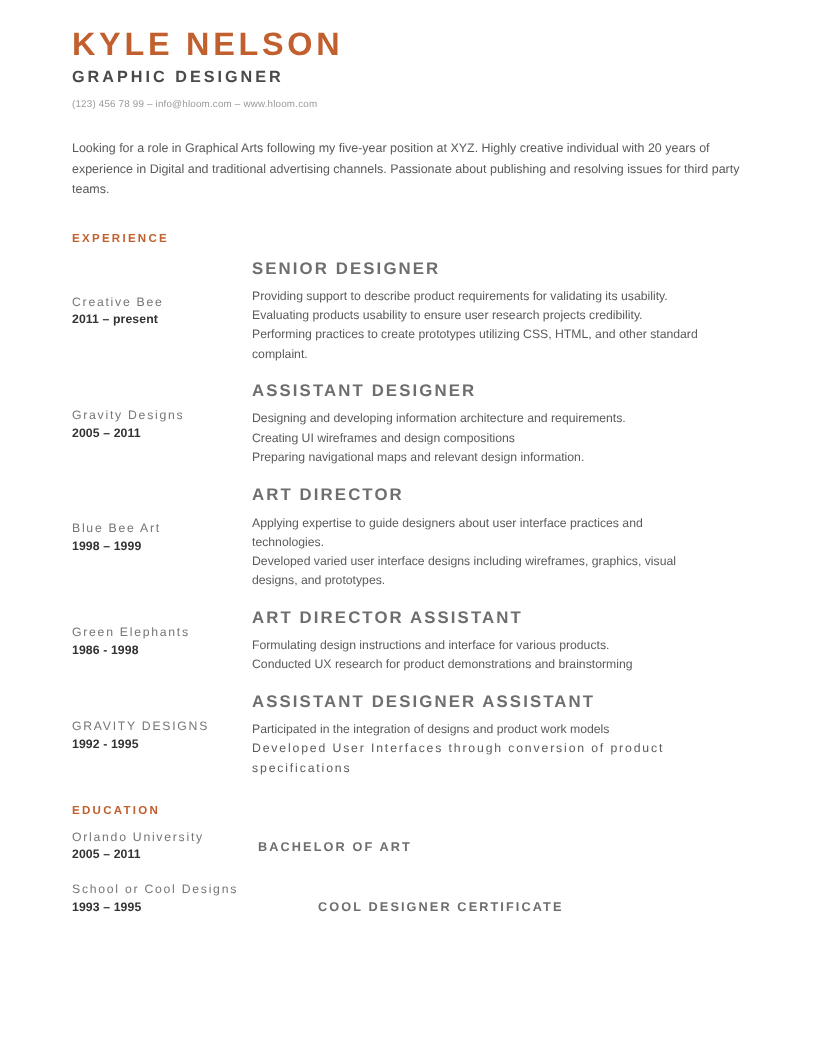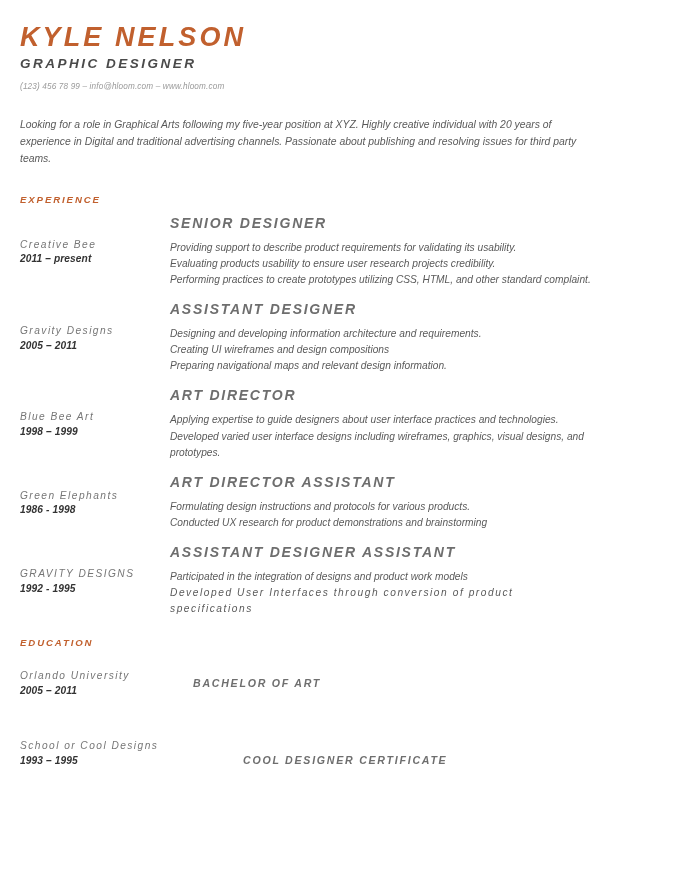--- a/index.html
+++ b/index.html
@@ -13,22 +13,21 @@
     font-family: "Liberation Sans", sans-serif;
     -webkit-font-smoothing: antialiased;
   }
 
   .page {
     position: relative;
     width: 636px;
     height: 883px;
     background: #ffffff;
     box-sizing: border-box;
-    padding: 22px 44px 0 20px;
-    font-style: italic;
+    padding: 22px 44px 0 60px;
   }
 
   
   .name {
     color: #c1602e;
     font-size: 27px;
     font-weight: bold;
     letter-spacing: 3.1px;
     line-height: 1.12;
     margin: 0 0 4px 0;
@@ -128,21 +127,21 @@
   }
   .entry.edu .entry-left {
     width: 155px;
     flex: 0 0 155px;
   }
   .degree {
     color: #6e6e6e;
     font-size: 10.6px;
     font-weight: bold;
     letter-spacing: 1.75px;
-    margin: 18px;
+    margin: 0;
     padding-top: 1px;
   }
   .entry.edu-2 .entry-right {
     padding-top: 14px;
   }
   .entry.edu-2 .degree-indent {
     padding-left: 50px;
   }
 </style>
 </head>
@@ -206,21 +205,21 @@
     </div>
 
     <div class="entry">
       <div class="entry-left">
         <div class="company">Green Elephants</div>
         <div class="dates">1986 - 1998</div>
       </div>
       <div class="entry-right">
         <div class="position">ART DIRECTOR ASSISTANT</div>
         <ul class="bullets">
-          <li>Formulating design instructions and protocols for various products.</li>
+          <li>Formulating design instructions and interface for various products.</li>
           <li>Conducted UX research for product demonstrations and brainstorming</li>
         </ul>
       </div>
     </div>
 
     <div class="entry">
       <div class="entry-left">
         <div class="company">GRAVITY DESIGNS</div>
         <div class="dates">1992 - 1995</div>
       </div>

